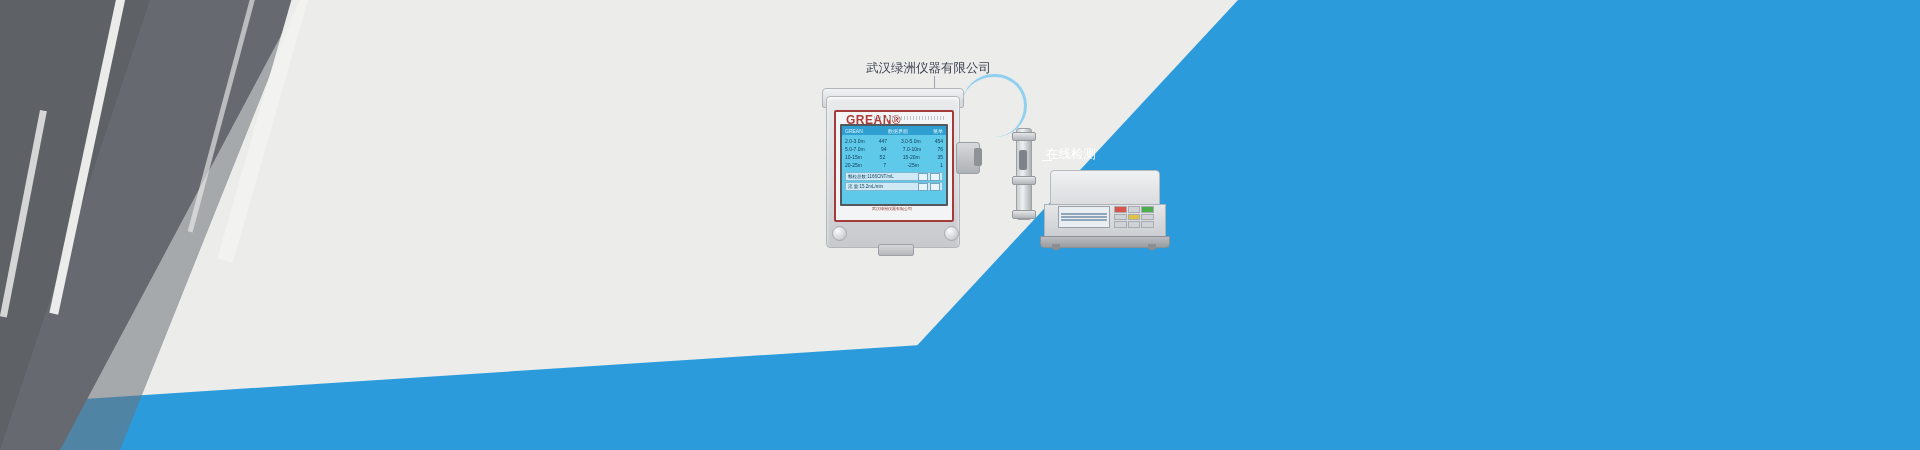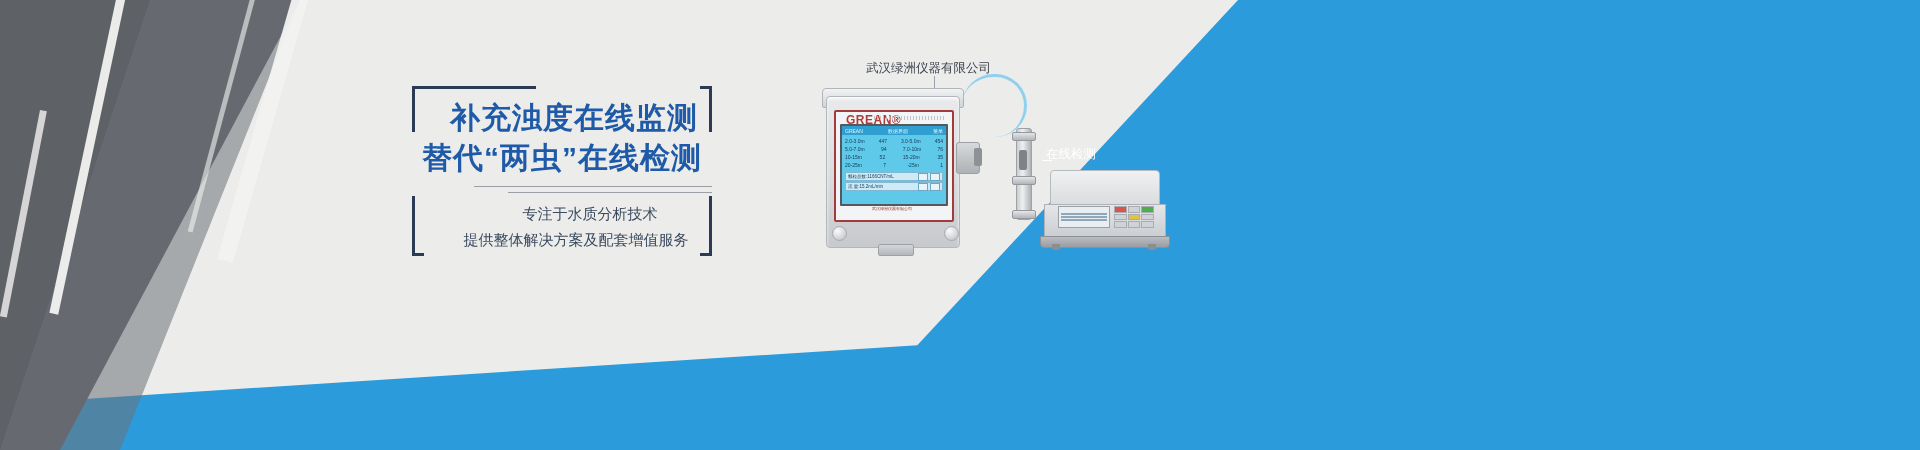--- a/index.html
+++ b/index.html
@@ -218,41 +218,20 @@
   <div class="bg-grey"></div>
   <div class="bg-blue-right"></div>
   <div class="bg-blue-bottom"></div>
   <div class="bg-dark-wedge"></div>
   <div class="bg-dark-wedge2"></div>
   <div class="streak s1"></div>
   <div class="streak s2"></div>
   <div class="streak s3"></div>
   <div class="streak s4"></div>
 
-  <div class="text-panel">
-    <div class="brk brk-tl-h"></div>
-    <div class="brk brk-tl-v"></div>
-    <div class="brk brk-tr-h"></div>
-    <div class="brk brk-tr-v"></div>
-    <div class="brk brk-bl-h"></div>
-    <div class="brk brk-bl-v"></div>
-    <div class="brk brk-br-h"></div>
-    <div class="brk brk-br-v"></div>
-
-    <div class="headline">
-      <span class="l1">补充浊度在线监测</span>
-      <span class="l2">替代“两虫”在线检测</span>
-    </div>
-
-    <div class="rule r1"></div>
-    <div class="rule r2"></div>
-
-    <div class="sub s-a">专注于水质分析技术</div>
-    <div class="sub s-b">提供整体解决方案及配套增值服务</div>
-  </div>
 
   <div class="plabel lab1">武汉绿洲仪器有限公司</div>
   <div class="lead l1"></div>
   <div class="plabel lab2">在线检测</div>
   <div class="lead l2"></div>
 
   <div class="analyzer">
     <div class="an-lid"></div>
     <div class="an-body"></div>
     <div class="an-frame"></div>

